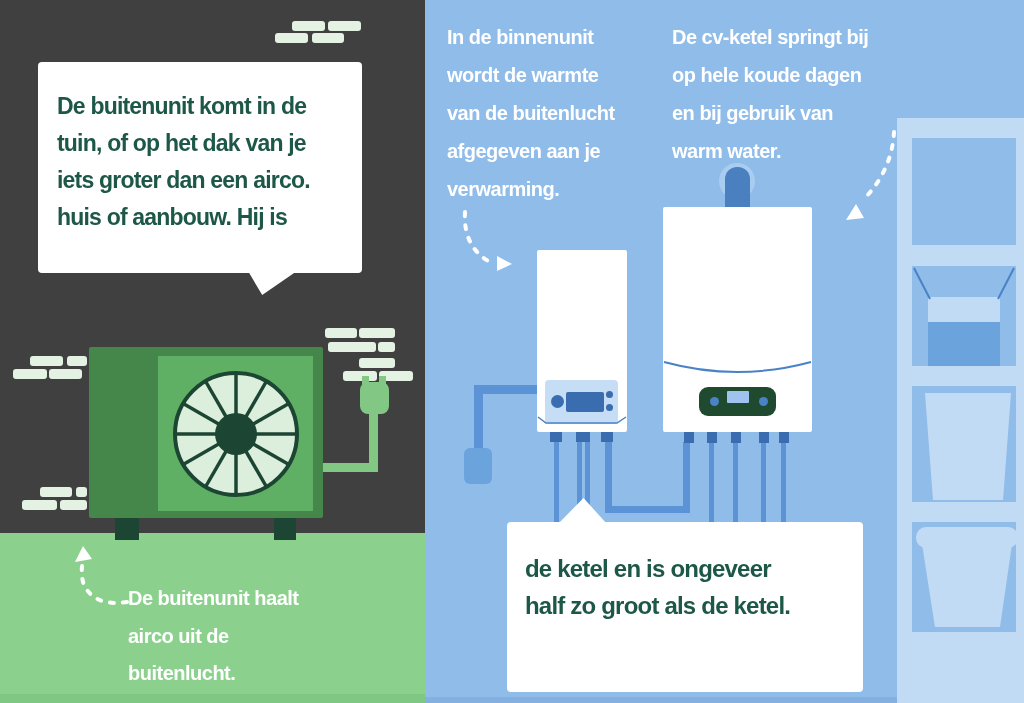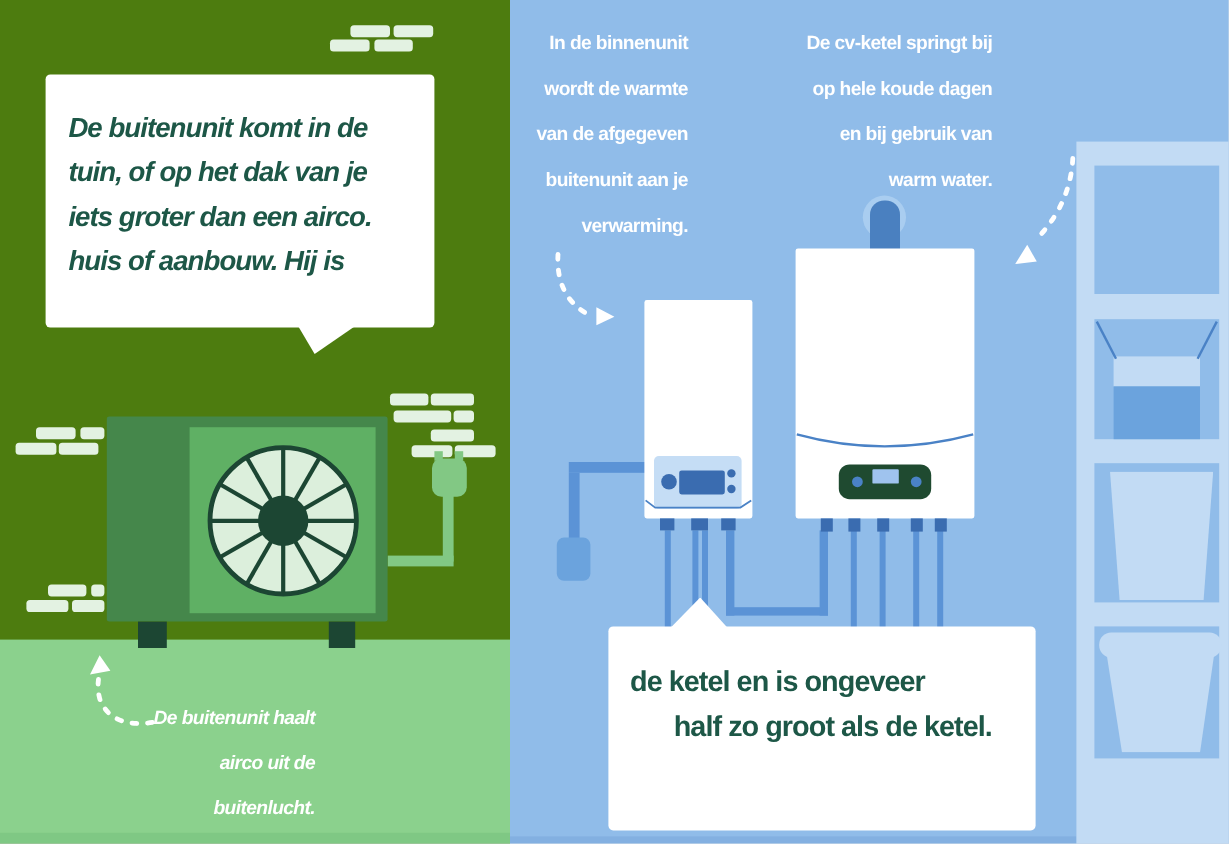--- a/index.html
+++ b/index.html
@@ -2,35 +2,35 @@
 <html><head>
 <meta charset="utf-8">
 <style>
   html,body{margin:0;padding:0;background:#e8e8e8;}
   #stage{position:relative;width:1024px;height:703px;overflow:hidden;
          font-family:"Liberation Sans",sans-serif;font-weight:700;}
   .abs{position:absolute;}
   .section{position:absolute;top:0;height:703px;}
   .brick{position:absolute;height:10px;border-radius:3px;background:#e3f2e2;}
   .line{white-space:nowrap;}
-  .note{position:absolute;color:#ffffff;font-size:16px;line-height:38px;letter-spacing:-0.5px;z-index:3;text-align:right;}
+  .note{position:absolute;color:#ffffff;font-size:20px;line-height:38px;letter-spacing:-0.5px;z-index:3;}
   .bubble{position:absolute;background:#ffffff;border-radius:4px;color:#1d5747;z-index:3;}
   .bubble .txt{font-size:23px;line-height:37px;letter-spacing:-0.8px;}
   .pipe{position:absolute;background:#5b93d6;z-index:1;}
   .stub{position:absolute;background:#3a6cb0;z-index:2;}
   .opening{position:absolute;background:#90bce9;}
   svg{display:block;}
   #overlay{position:absolute;left:0;top:0;z-index:4;pointer-events:none;}
 </style>
 </head>
 <body>
 
 <div id="stage">
 
-  <div class="section" style="left:0;width:425px;background:#4d7c0f;font-style:italic;">
+  <div class="section" style="left:0;width:425px;background:#404040;">
     <div class="abs" style="left:0;top:533px;width:425px;height:170px;background:#8bd18d;"></div>
     <div class="abs" style="left:0;top:694px;width:425px;height:9px;background:#7fc884;"></div>
 
     <div class="brick" style="left:292px;top:21px;width:33px;"></div>
     <div class="brick" style="left:328px;top:21px;width:33px;"></div>
     <div class="brick" style="left:275px;top:33px;width:33px;"></div>
     <div class="brick" style="left:312px;top:33px;width:32px;"></div>
     <div class="brick" style="left:30px;top:356px;width:33px;"></div>
     <div class="brick" style="left:67px;top:356px;width:20px;"></div>
     <div class="brick" style="left:13px;top:369px;width:34px;"></div>
@@ -146,36 +146,36 @@
   <div class="abs" style="left:727px;top:391px;width:22px;height:12px;border-radius:1px;background:#9fc3ee;z-index:2;"></div>
   <div class="stub" style="left:684px;top:432px;width:10px;height:11px;"></div>
   <div class="stub" style="left:707px;top:432px;width:10px;height:11px;"></div>
   <div class="stub" style="left:731px;top:432px;width:10px;height:11px;"></div>
   <div class="stub" style="left:759px;top:432px;width:10px;height:11px;"></div>
   <div class="stub" style="left:779px;top:432px;width:10px;height:11px;"></div>
 
   <div class="note" style="left:447px;top:18px;">
     <div class="line">In de binnenunit</div>
     <div class="line">wordt de warmte</div>
-    <div class="line">van de afgegeven</div>
-    <div class="line">buitenunit aan je</div>
+    <div class="line">van de buitenlucht</div>
+    <div class="line">afgegeven aan je</div>
     <div class="line">verwarming.</div>
   </div>
   <div class="note" style="left:672px;top:18px;">
     <div class="line">De cv-ketel springt bij</div>
     <div class="line">op hele koude dagen</div>
     <div class="line">en bij gebruik van</div>
     <div class="line">warm water.</div>
   </div>
 
   <div class="abs" style="left:558px;top:498px;width:49px;height:26px;background:#ffffff;z-index:3;
               clip-path:polygon(0 100%,100% 100%,52% 0);"></div>
   <div class="bubble" style="left:507px;top:522px;width:356px;height:170px;padding:28px 0 0 18px;box-sizing:border-box;">
     <div class="txt line" style="font-size:24px;">de ketel en is ongeveer</div>
-    <div class="txt line" style="font-size:24px;text-align:center;">half zo groot als de ketel.</div>
+    <div class="txt line" style="font-size:24px;">half zo groot als de ketel.</div>
   </div>
 
   <svg id="overlay" width="1024" height="703" viewBox="0 0 1024 703">
     <path d="M664,362 Q737,382 811,362" fill="none" stroke="#4a82c6" stroke-width="2"></path>
     <path d="M538,417 L546,423 L617,423 L626,417" fill="none" stroke="#4a82c6" stroke-width="1.5"></path>
     <path d="M914,268 L930,299" stroke="#4a82c6" stroke-width="2"></path>
     <path d="M1014,268 L998,299" stroke="#4a82c6" stroke-width="2"></path>
     <g stroke="#ffffff" stroke-width="4" fill="none" stroke-linecap="round" stroke-dasharray="4 9">
       <path d="M465,212 Q463,247 490,262"></path>
       <path d="M894,132 Q892,170 864,199"></path>

